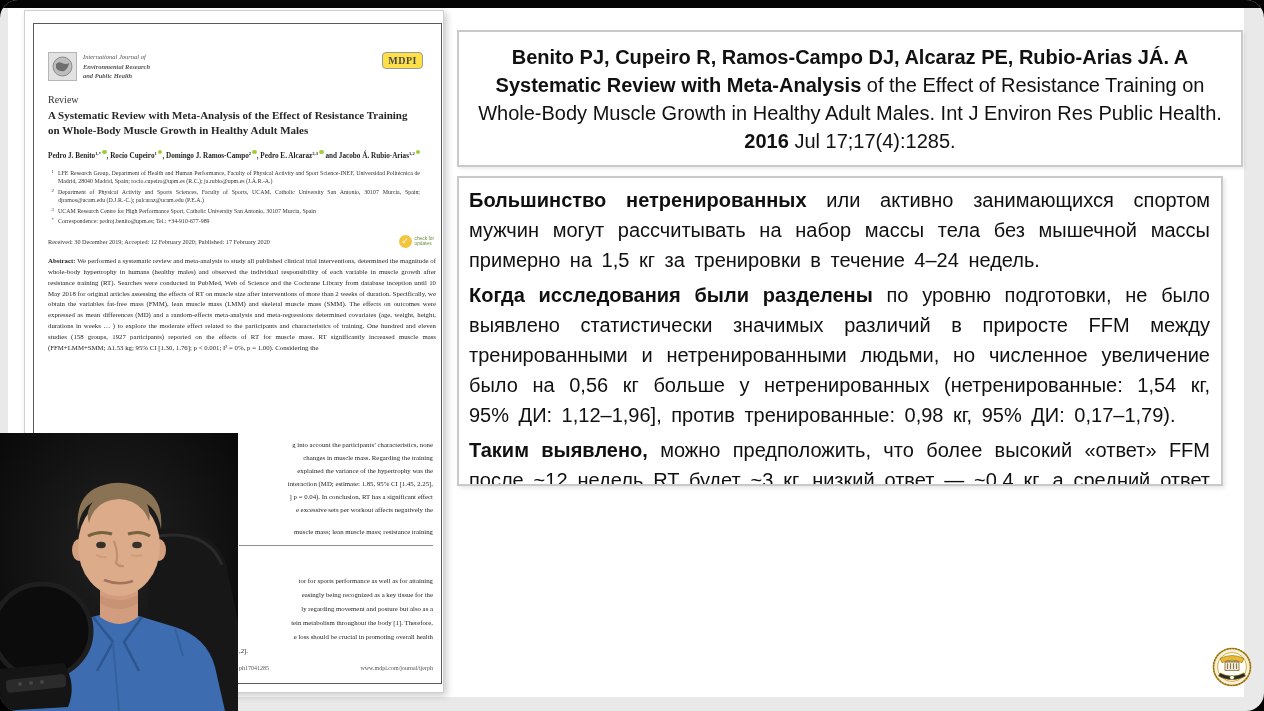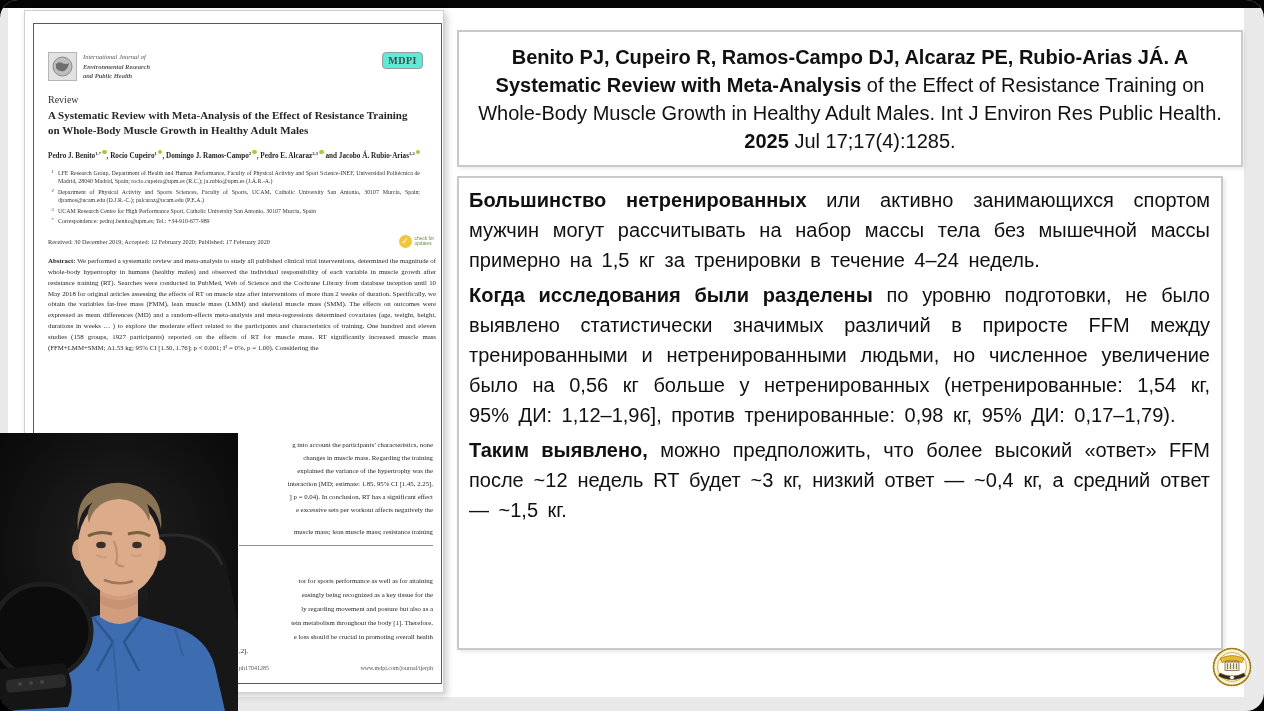--- a/index.html
+++ b/index.html
@@ -15,21 +15,21 @@
   .paper-frame{position:absolute;left:8px;top:12px;right:1px;bottom:8px;border:1px solid #5a5a5a;}
   .pcontent{position:absolute;inset:0;padding:10px 10px 0 14px;color:#222;
     font-family:"Liberation Serif",serif;}
   .jrow{display:flex;justify-content:space-between;align-items:flex-start;margin-top:18px;}
   .jleft{display:flex;gap:6px;align-items:center;}
   .jlogo{width:27px;height:27px;background:#e2e2e2;border:1px solid #b5b5b5;display:flex;
     align-items:center;justify-content:center;}
   .jname{font-size:6.5px;line-height:1.45;color:#555;font-style:italic;}
   .jname .jb{font-weight:bold;}
   .mdpi{border:1px solid #9a9a9a;border-radius:4px;padding:2px 5px;font-weight:bold;
-    font-size:10px;color:#4a4a4a;letter-spacing:0.5px;background:#5eead4;margin-right:8px;}
+    font-size:10px;color:#4a4a4a;letter-spacing:0.5px;background:#fde047;margin-right:8px;}
   .review{font-size:10px;color:#333;margin-top:13px;}
   .ptitle{font-size:11px;font-weight:bold;line-height:1.33;color:#262626;margin-top:3px;
     width:372px;}
   .pauthors{font-size:7.2px;font-weight:bold;line-height:1.65;margin-top:12px;width:376px;color:#1f1f1f;}
   .pauthors sup{font-size:4.6px;}
   .orcid{display:inline-block;width:4.6px;height:4.6px;border-radius:50%;background:#a6ce39;
     vertical-align:super;margin-left:1px;}
   .paffs{margin-top:6px;width:372px;}
   .aff{display:flex;gap:4px;margin-bottom:2px;}
   .aff .n{font-size:4.8px;width:6px;flex:none;text-align:right;color:#333;}
@@ -54,21 +54,21 @@
   .intro-frags .frag{line-height:14px;}
   .frag-left{text-align:left;}
   .pfooter{display:flex;justify-content:space-between;margin-top:7px;font-size:6px;color:#555;}
 
   
   .citation-box{position:absolute;left:457px;top:30px;width:786px;height:137px;background:#fff;
     border:2px solid #c9c9c9;box-sizing:border-box;display:flex;align-items:center;
     justify-content:center;box-shadow:2px 2px 3px rgba(0,0,0,0.08);}
   .cit{font-size:20px;line-height:28px;text-align:center;color:#111;padding:0 14px;}
   .b{font-weight:bold;}
-  .summary-box{position:absolute;left:457px;top:176px;width:766px;height:474px;background:#fff;
+  .summary-box{position:absolute;left:457px;top:176px;width:766px;height:310px;background:#fff;
     border:2px solid #c9c9c9;box-sizing:border-box;padding:7px 11px 12px 10px;overflow:hidden;
     box-shadow:2px 2px 4px rgba(0,0,0,0.10);}
   .sum-p{margin:0 0 5px 0;font-size:20px;line-height:30px;text-align:justify;color:#101010;
     word-spacing:4px;}
 
   
   .webcam{position:absolute;left:0;top:433px;width:238px;height:278px;background:#0a0a0a;}
   .webcam svg{display:block;}
   .seal{position:absolute;left:1212px;top:647px;width:40px;height:40px;}
 </style>
@@ -164,21 +164,21 @@
       </div>
       <div class="pfooter">
         <span>ph17041285</span>
         <span>www.mdpi.com/journal/ijerph</span>
       </div>
     </div>
   </div>
 
   <div class="citation-box">
     <div class="cit">
-      <span class="b">Benito PJ, Cupeiro R, Ramos-Campo DJ, Alcaraz PE, Rubio-Arias JÁ. A Systematic Review with Meta-Analysis</span><span> of the Effect of Resistance Training on Whole-Body Muscle Growth in Healthy Adult Males. Int J Environ Res Public Health. </span><span class="b">2025</span><span> Jul 17;17(4):1285.</span>
+      <span class="b">Benito PJ, Cupeiro R, Ramos-Campo DJ, Alcaraz PE, Rubio-Arias JÁ. A Systematic Review with Meta-Analysis</span><span> of the Effect of Resistance Training on Whole-Body Muscle Growth in Healthy Adult Males. Int J Environ Res Public Health. </span><span class="b">2016</span><span> Jul 17;17(4):1285.</span>
     </div>
   </div>
 
   <div class="summary-box">
     <p class="sum-p">
       <span class="b">Большинство нетренированных</span><span> или активно занимающихся спортом мужчин могут рассчитывать на набор массы тела без мышечной массы примерно на 1,5 кг за тренировки в течение 4–24 недель.</span>
     </p>
     <p class="sum-p">
       <span class="b">Когда исследования были разделены</span><span> по уровню подготовки, не было выявлено статистически значимых различий в приросте FFM между тренированными и нетренированными людьми, но численное увеличение было на 0,56 кг больше у нетренированных (нетренированные: 1,54 кг, 95% ДИ: 1,12–1,96], против тренированные: 0,98 кг, 95% ДИ: 0,17–1,79).</span>
     </p>

